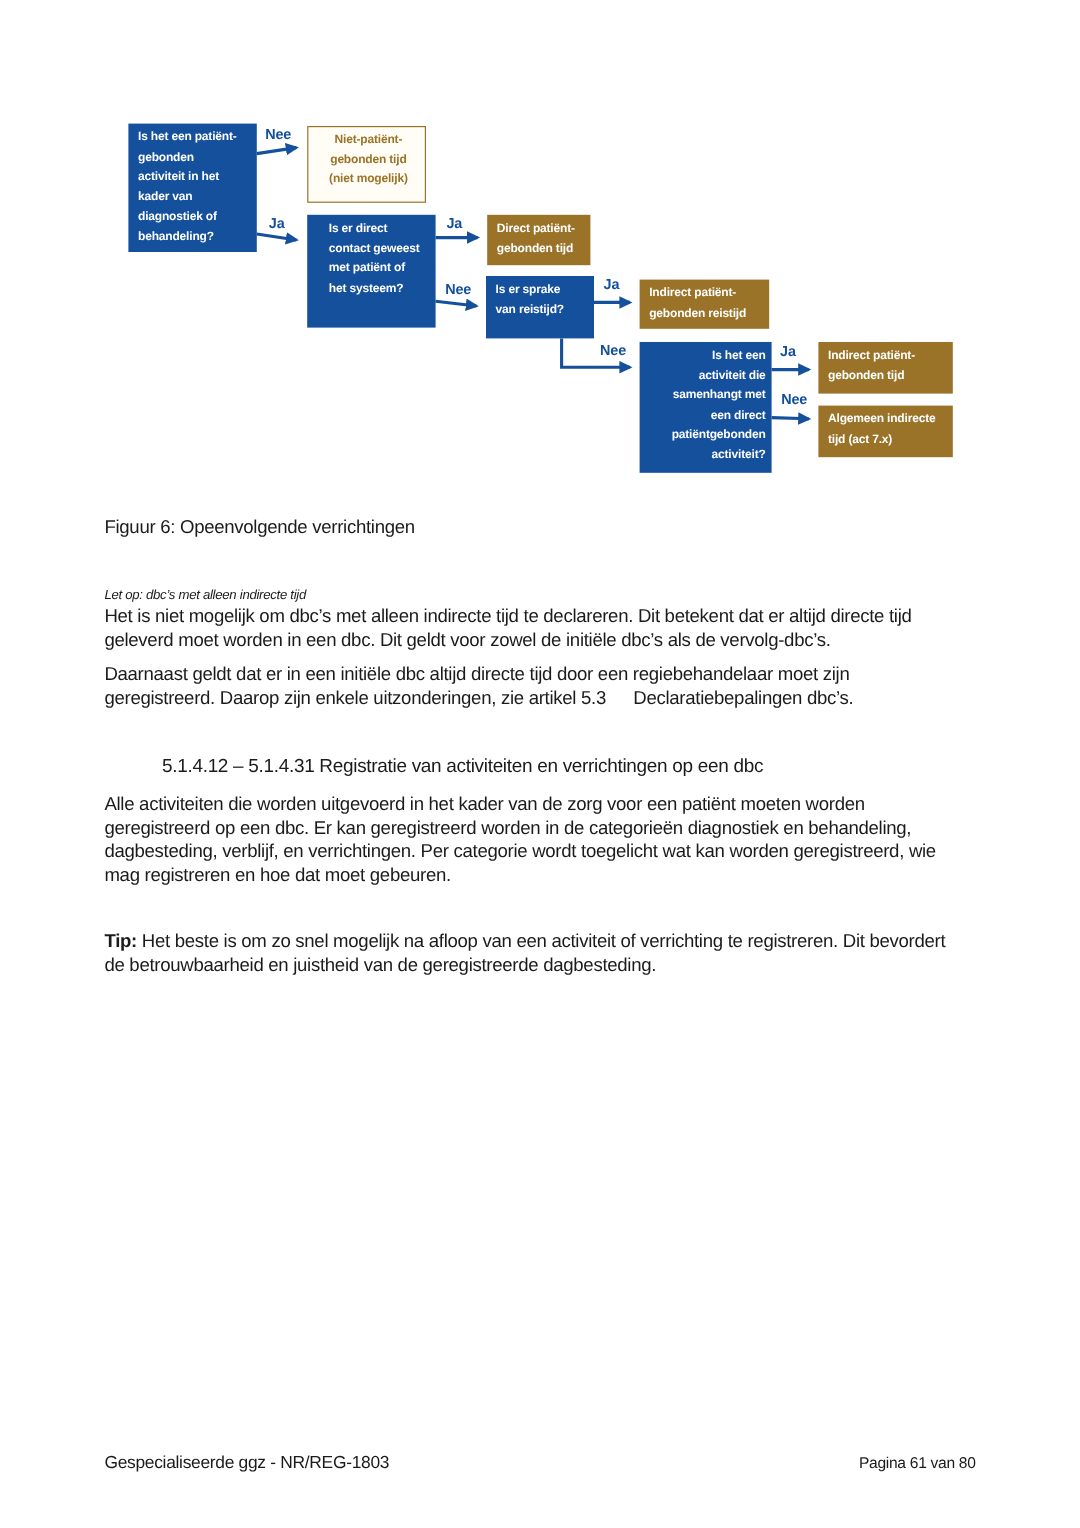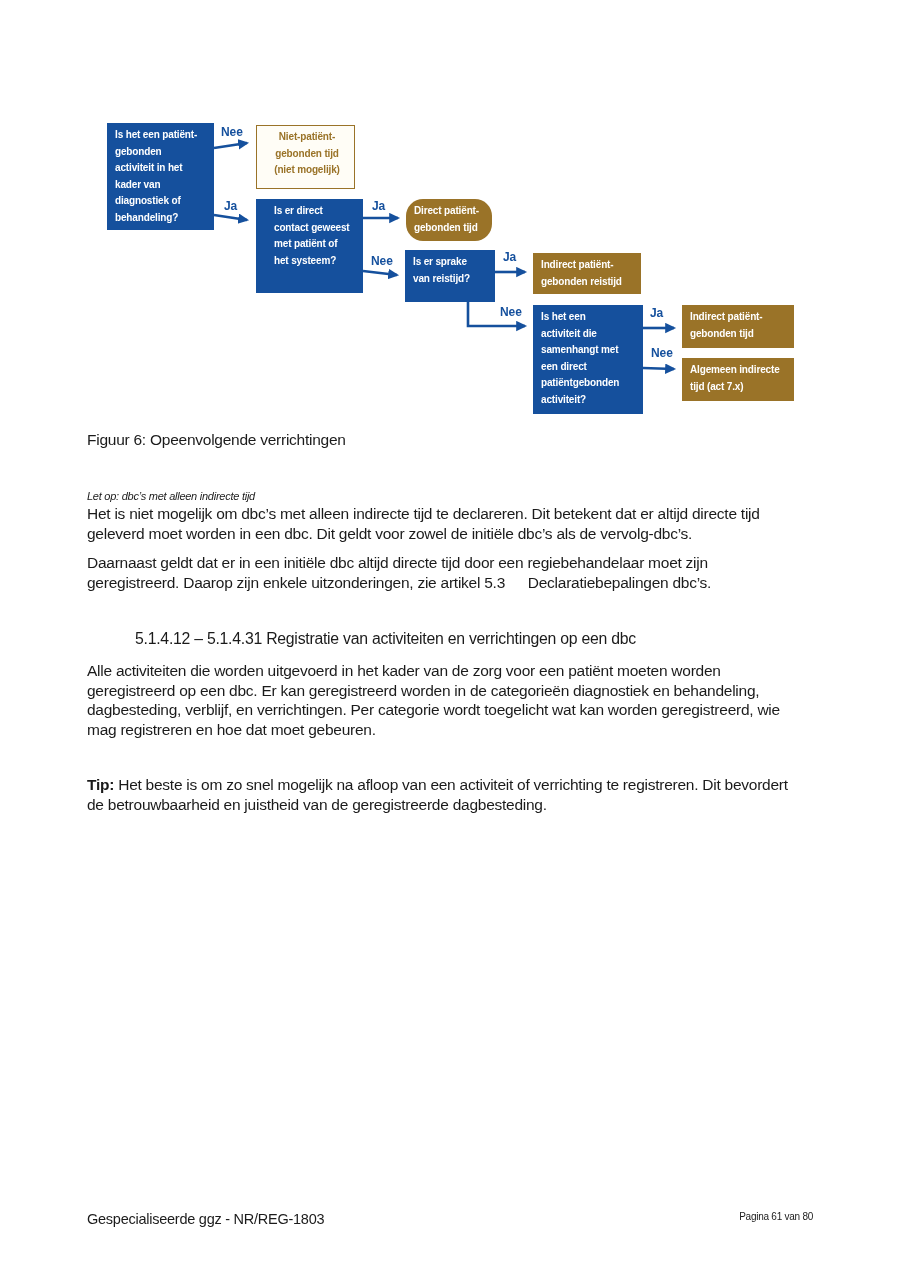--- a/index.html
+++ b/index.html
@@ -11,21 +11,21 @@
   *{margin:0;padding:0;box-sizing:border-box;}
   html,body{background:#ffffff;}
   body{
     width:900px;height:1273px;position:relative;overflow:hidden;
     font-family:"Liberation Sans","DejaVu Sans",sans-serif;
     color:var(--ink);
   }
   .page{position:absolute;left:0;top:0;width:900px;height:1273px;background:#fff;}
 
   
-  .flowchart{position:absolute;left:0;top:0;width:900px;height:412px;margin-top:20px;}
+  .flowchart{position:absolute;left:0;top:0;width:900px;height:412px;}
   .flow-arrows{position:absolute;left:0;top:0;width:900px;height:412px;}
   .fbox{
     position:absolute;
     font-size:10px;font-weight:bold;line-height:16.5px;letter-spacing:-0.15px;
     white-space:pre-line;
     padding:4px 5px 0 8px;
   }
   .fbox.blue{background:var(--blue);color:#ffffff;}
   .fbox.brown{background:var(--brown);color:#ffffff;}
   .fbox.outline{background:var(--outline-bg);color:var(--brown);border:1.5px solid var(--brown);text-align:center;}
@@ -48,21 +48,21 @@
   .para3{top:661px;}
   .tip{top:775px;}
   .tip .tip-label{font-weight:bold;}
   .tip .tip-body{white-space:pre-line;}
 
   
   .footer-left{
     position:absolute;left:87px;top:1211px;font-size:14.5px;letter-spacing:-0.25px;
   }
   .footer-right{
-    position:absolute;right:87px;top:1211px;font-size:10px;letter-spacing:-0.25px;
+    position:absolute;right:87px;top:1211px;font-size:13px;letter-spacing:-0.25px;
   }
 </style>
 </head>
 <body>
 
 <div class="page">
 
   <div class="flowchart">
 
     <svg class="flow-arrows" viewBox="0 0 900 412" xmlns="http://www.w3.org/2000/svg">
@@ -92,30 +92,30 @@
 
     <div class="fbox outline" style="left:256px;top:105px;width:99px;height:64px;padding-top:3px;">Niet-patiënt-
 gebonden tijd
 (niet mogelijk)</div>
 
     <div class="fbox blue" style="left:256px;top:179px;width:107px;height:94px;padding-left:18px;">Is er direct
 contact geweest
 met patiënt of
 het systeem?</div>
 
-    <div class="fbox brown" style="left:406px;top:179px;width:86px;height:42px;border-radius:17px;">Direct patiënt-
+    <div class="fbox brown" style="left:406px;top:179px;width:86px;height:42px;">Direct patiënt-
 gebonden tijd</div>
 
     <div class="fbox blue" style="left:405px;top:230px;width:90px;height:52px;">Is er sprake
 van reistijd?</div>
 
     <div class="fbox brown" style="left:533px;top:233px;width:108px;height:41px;">Indirect patiënt-
 gebonden reistijd</div>
 
-    <div class="fbox blue" style="left:533px;top:285px;width:110px;height:109px;">Is het een
+    <div class="fbox blue" style="left:533px;top:285px;width:110px;height:109px;text-align:right;">Is het een
 activiteit die
 samenhangt met
 een direct
 patiëntgebonden
 activiteit?</div>
 
     <div class="fbox brown" style="left:682px;top:285px;width:112px;height:43px;">Indirect patiënt-
 gebonden tijd</div>
 
     <div class="fbox brown" style="left:682px;top:338px;width:112px;height:43px;">Algemeen indirecte

